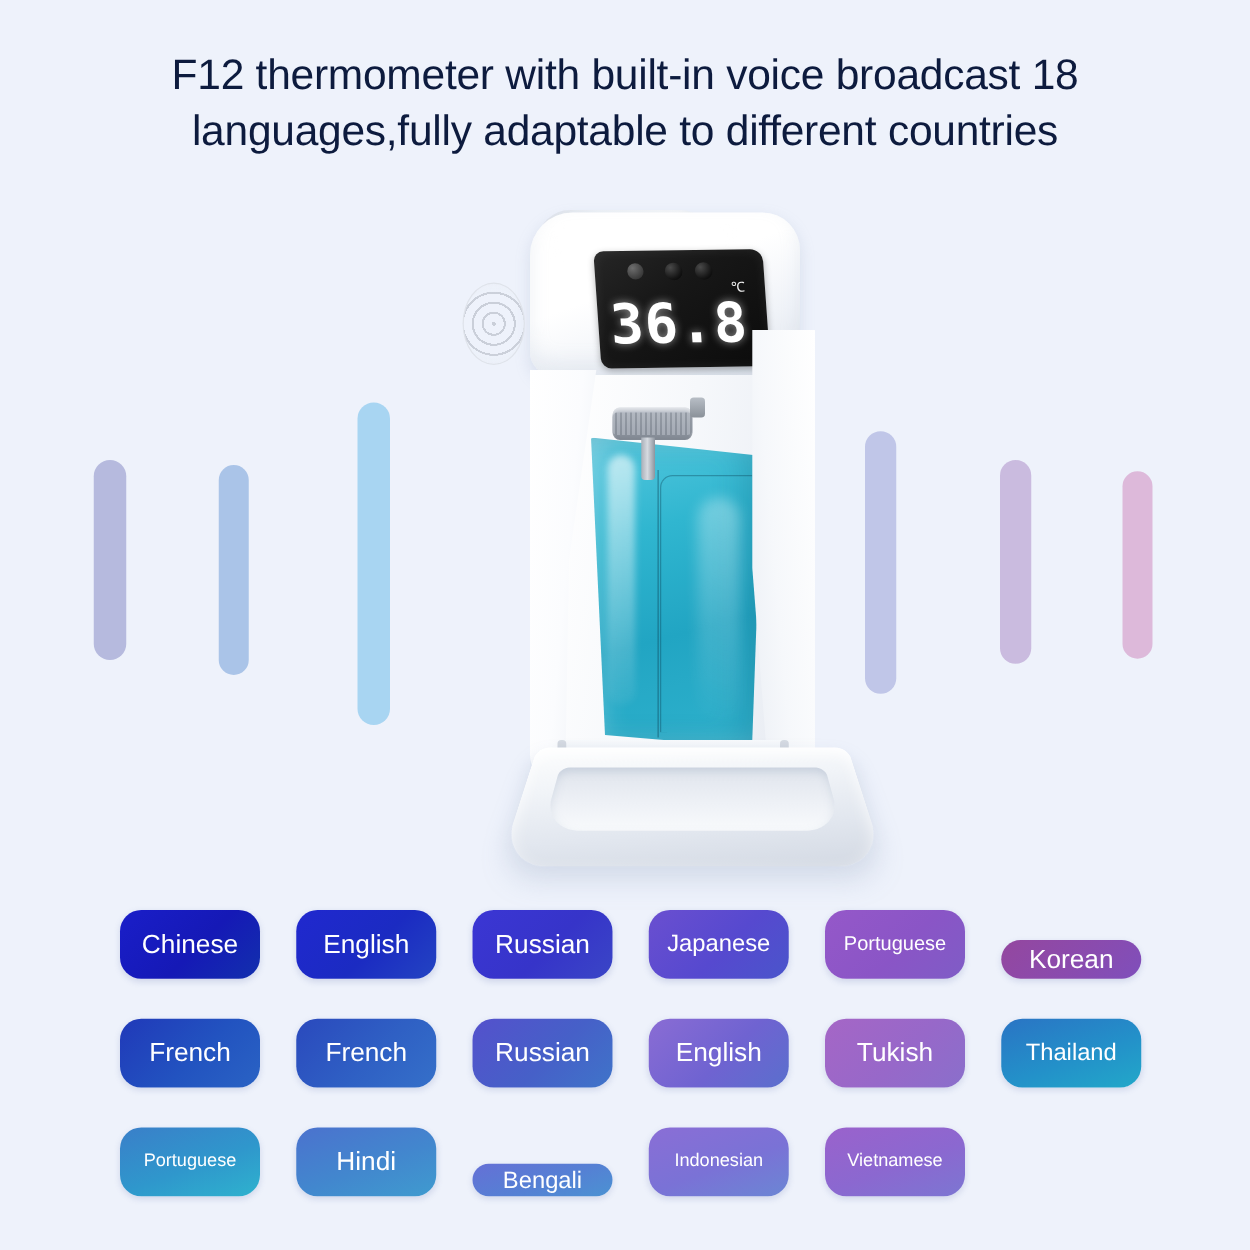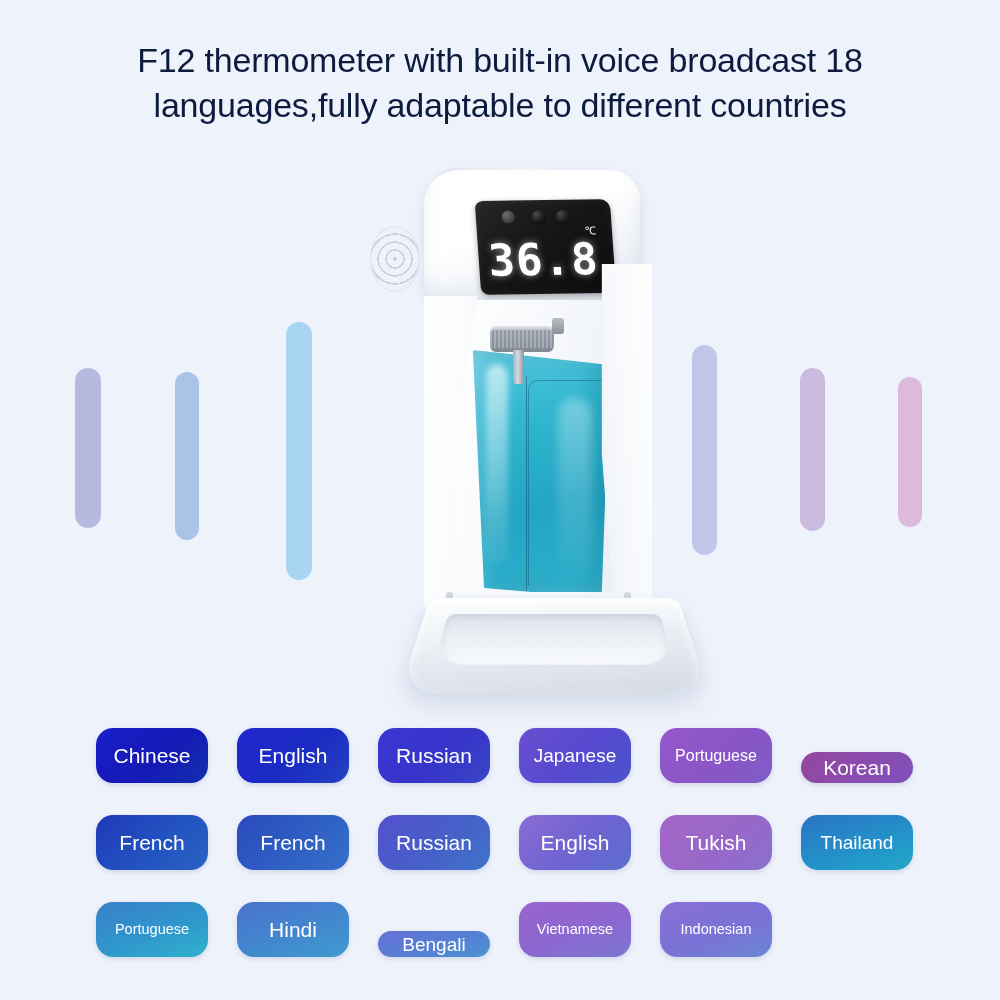--- a/index.html
+++ b/index.html
@@ -405,21 +405,21 @@
       </div>
       <div class="pill f-xs" style="background: linear-gradient(160deg, rgb(58, 127, 201) 0%, rgb(47, 151, 204) 55%, rgb(46, 178, 206) 100%);">
         <span>Portuguese</span>
       </div>
       <div class="pill f-lg" style="background: linear-gradient(160deg, rgb(75, 114, 206) 0%, rgb(66, 135, 206) 55%, rgb(63, 155, 207) 100%);">
         <span>Hindi</span>
       </div>
       <div class="pill f-md" style="background: linear-gradient(160deg, rgb(101, 112, 214) 0%, rgb(85, 128, 212) 55%, rgb(75, 146, 210) 100%); margin-top: 29px;">
         <span>Bengali</span>
       </div>
+      <div class="pill f-xs" style="background: linear-gradient(160deg, rgb(138, 110, 214) 0%, rgb(122, 114, 214) 55%, rgb(107, 134, 212) 100%);">
+        <span>Indonesian</span>
+      </div>
       <div class="pill f-xs" style="background: linear-gradient(160deg, rgb(154, 98, 204) 0%, rgb(139, 104, 208) 55%, rgb(124, 118, 210) 100%);">
         <span>Vietnamese</span>
       </div>
-      <div class="pill f-xs" style="background: linear-gradient(160deg, rgb(138, 110, 214) 0%, rgb(122, 114, 214) 55%, rgb(107, 134, 212) 100%);">
-        <span>Indonesian</span>
-      </div>
     </div>
 
 </div>
 
 </body></html>

